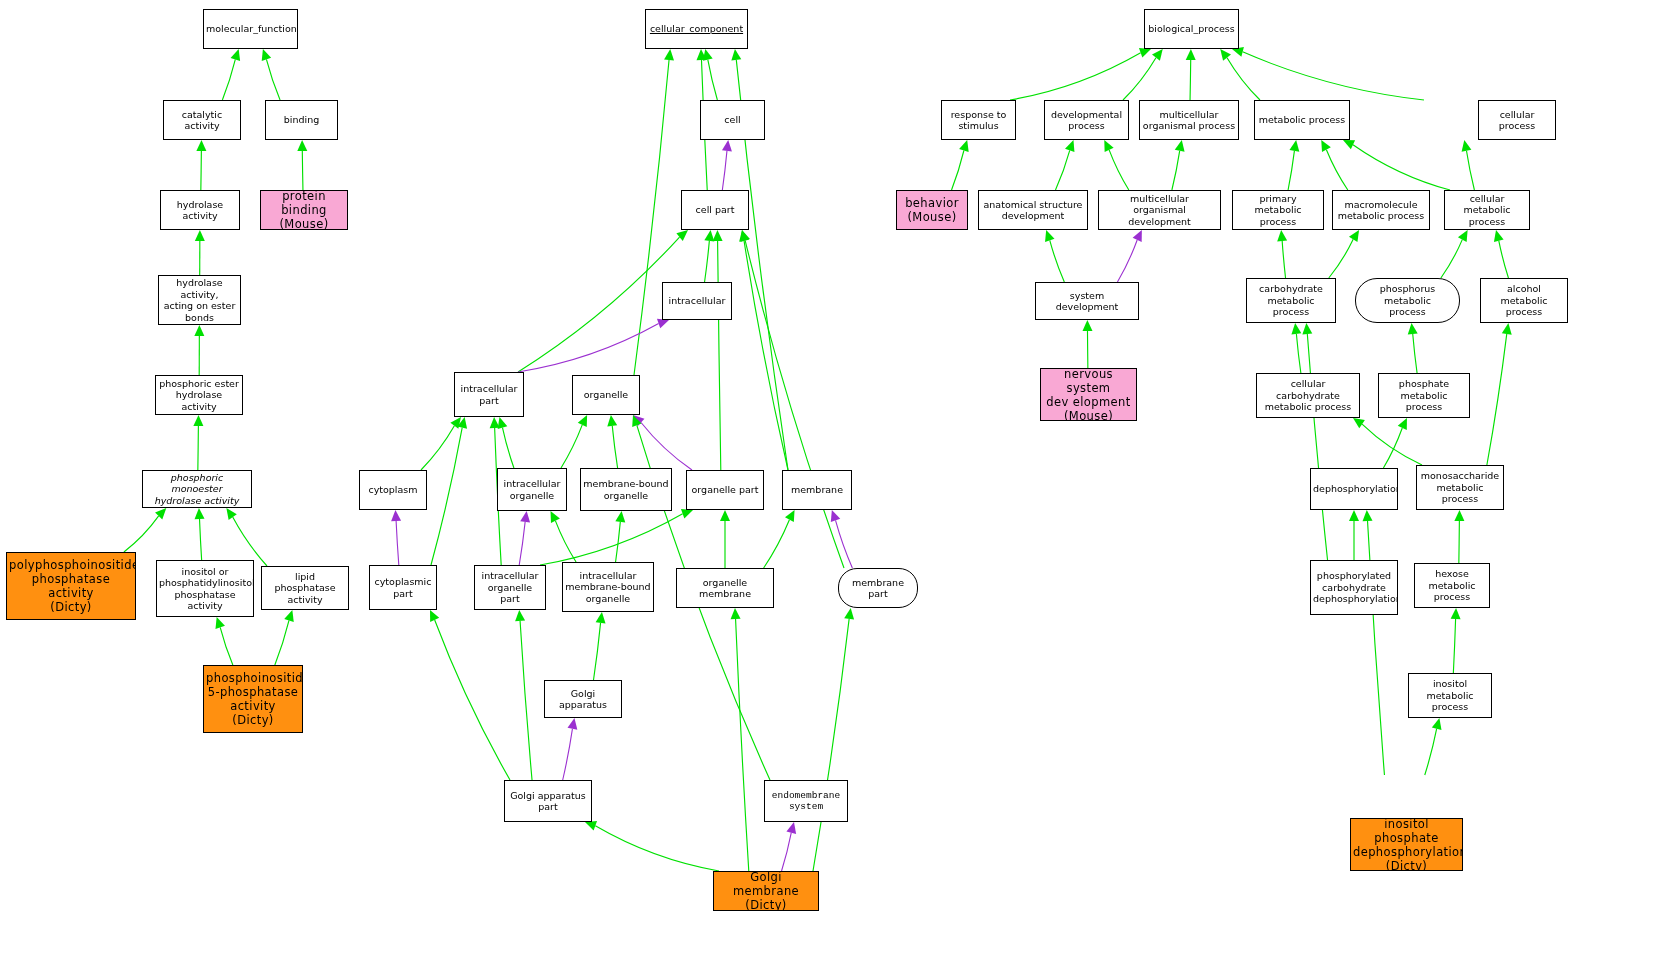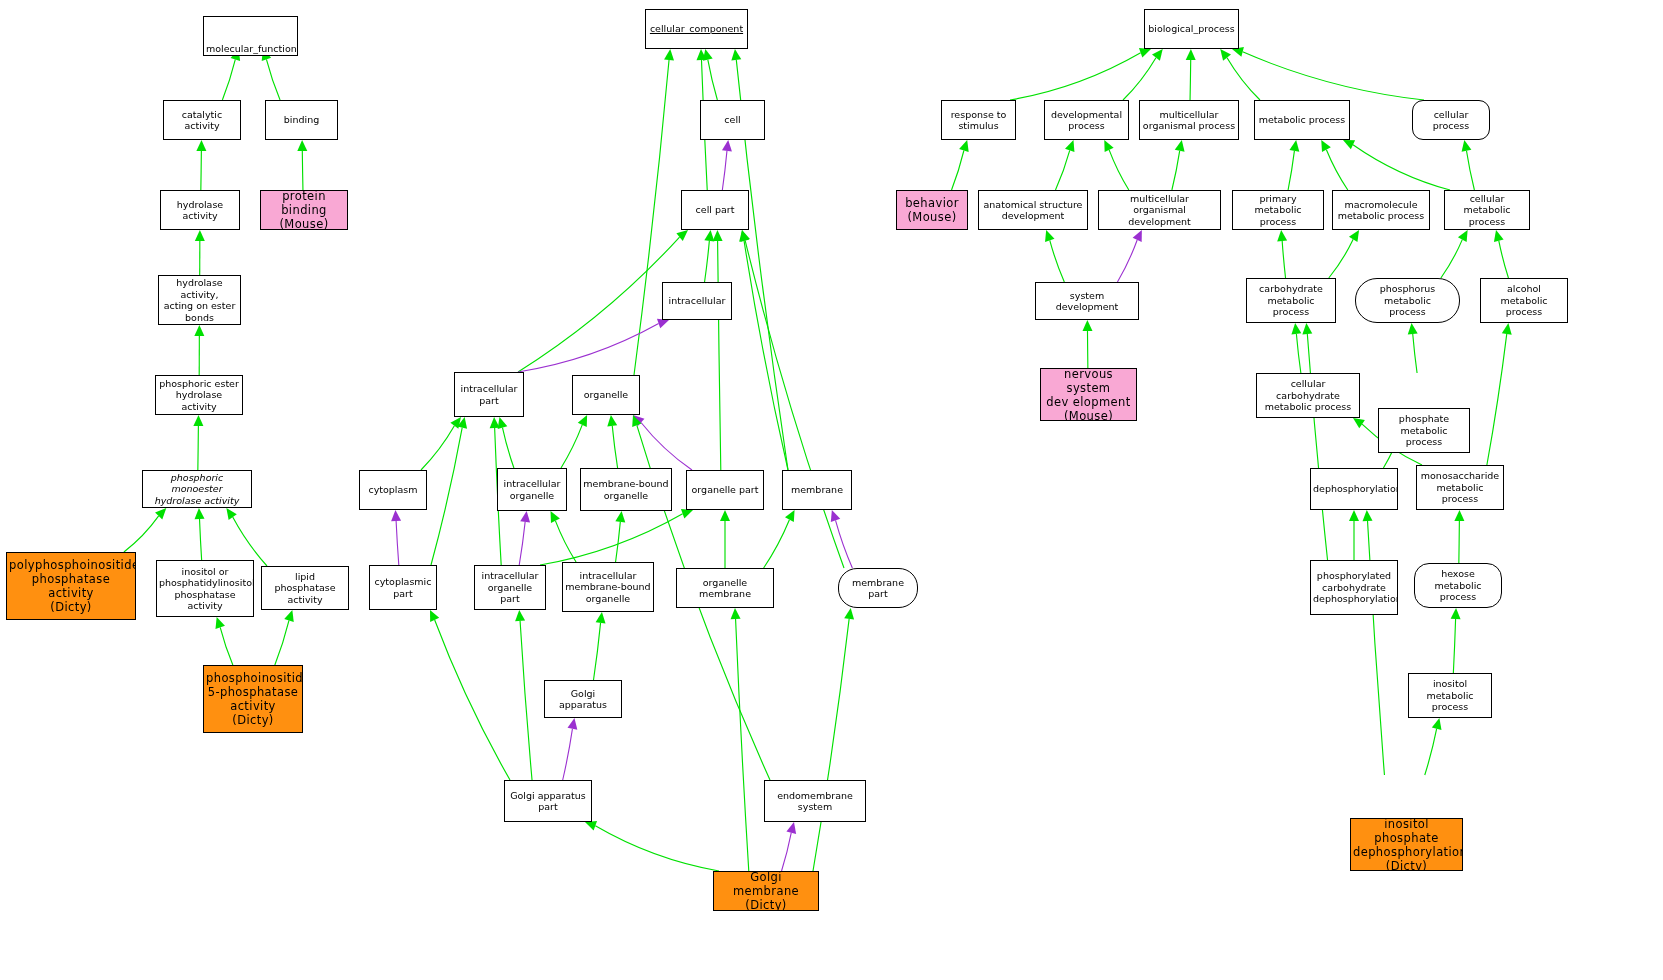--- a/index.html
+++ b/index.html
@@ -171,21 +171,21 @@
       <path d="M 1458.84 563 Q 1459.1657883870519 542.0003084269404 1459.3731735138406 520.9991138026826" fill="none" stroke="#00e000" stroke-width="1.15"></path>
       <polygon points="1459.5128,510 1464.3727706968782,521.0625803873005 1454.373576330803,520.9356472180647" fill="#00e000"></polygon>
       <path d="M 1453.36 673 Q 1454.7147008798315 646.0050888765579 1455.5961560084115 618.9905839228733" fill="none" stroke="#00e000" stroke-width="1.15"></path>
       <polygon points="1456.0511999999999,608 1460.5918759733538,619.1974221008679 1450.6004360434692,618.7837457448786" fill="#00e000"></polygon>
       <path d="M 1384.45 775 Q 1374.434509763539 648.0911748596976 1367.5204754546055 520.9756523113348" fill="none" stroke="#00e000" stroke-width="1.15"></path>
       <polygon points="1366.789,510 1372.5094083233942,520.6431634683322 1362.5315425858169,521.3081411543374" fill="#00e000"></polygon>
       <path d="M 1424.77 775 Q 1431.9663473083879 752.1474584971329 1436.6681115542715 728.6544918751982" fill="none" stroke="#00e000" stroke-width="1.15"></path>
       <polygon points="1439.4034,718 1441.5110624066342,729.8978048050748 1431.8251607019088,727.4111789453217" fill="#00e000"></polygon>
     </svg>
   <div id="nodes">
-      <div class="node term" style="left: 203px; top: 16px; width: 95px; height: 40px; align-items: flex-end;">
+      <div class="node term" style="left: 203px; top: 9px; width: 95px; height: 40px;">
         <span class="lbl">molecular_function</span>
       </div>
       <div class="node term" style="left: 163px; top: 100px; width: 78px; height: 40px;">
         <span class="lbl">catalytic activity</span>
       </div>
       <div class="node term" style="left: 265px; top: 100px; width: 73px; height: 40px;">
         <span class="lbl">binding</span>
       </div>
       <div class="node term" style="left: 160px; top: 190px; width: 80px; height: 40px;">
         <span class="lbl">hydrolase activity</span>
@@ -284,21 +284,21 @@
       <div class="node term" style="left: 838px; top: 568px; width: 80px; height: 40px; border-radius: 19px;">
         <span class="lbl">membrane part</span>
       </div>
       <div class="node term" style="left: 544px; top: 680px; width: 78px; height: 38px;">
         <span class="lbl">Golgi apparatus</span>
       </div>
       <div class="node term" style="left: 504px; top: 780px; width: 88px; height: 42px;">
         <span class="lbl">Golgi apparatus
 part</span>
       </div>
-      <div class="node term" style="left: 764px; top: 780px; width: 102px; height: 42px;">
+      <div class="node term" style="left: 764px; top: 780px; width: 84px; height: 42px; font-family: Liberation Mono, monospace;">
         <span class="lbl">endomembrane
 system</span>
       </div>
       <div class="node gene-dicty" style="left: 713px; top: 871px; width: 106px; height: 40px;">
         <span class="lbl">Golgi membrane
 (Dicty)</span>
       </div>
       <div class="node term" style="left: 1144px; top: 9px; width: 95px; height: 40px;">
         <span class="lbl">biological_process</span>
       </div>
@@ -310,21 +310,21 @@
         <span class="lbl">developmental
 process</span>
       </div>
       <div class="node term" style="left: 1139px; top: 100px; width: 100px; height: 40px;">
         <span class="lbl">multicellular
 organismal process</span>
       </div>
       <div class="node term" style="left: 1254px; top: 100px; width: 96px; height: 40px;">
         <span class="lbl">metabolic process</span>
       </div>
-      <div class="node term" style="left: 1412px; top: 100px; width: 78px; height: 40px; border-radius: 11px;">
+      <div class="node term" style="left: 1478px; top: 100px; width: 78px; height: 40px;">
         <span class="lbl">cellular process</span>
       </div>
       <div class="node gene-mouse" style="left: 896px; top: 190px; width: 72px; height: 40px;">
         <span class="lbl">behavior
 (Mouse)</span>
       </div>
       <div class="node term" style="left: 978px; top: 190px; width: 110px; height: 40px;">
         <span class="lbl">anatomical structure
 development</span>
       </div>
@@ -361,37 +361,37 @@
       </div>
       <div class="node gene-mouse" style="left: 1040px; top: 368px; width: 97px; height: 53px;">
         <span class="lbl">nervous system
 dev elopment
 (Mouse)</span>
       </div>
       <div class="node term" style="left: 1256px; top: 373px; width: 104px; height: 45px;">
         <span class="lbl">cellular carbohydrate
 metabolic process</span>
       </div>
-      <div class="node term" style="left: 1378px; top: 373px; width: 92px; height: 45px; margin-top: 35px;">
+      <div class="node term" style="left: 1378px; top: 373px; width: 92px; height: 45px;">
         <span class="lbl">phosphate metabolic
 process</span>
       </div>
       <div class="node term" style="left: 1310px; top: 468px; width: 88px; height: 42px;">
         <span class="lbl">dephosphorylation</span>
       </div>
       <div class="node term" style="left: 1416px; top: 465px; width: 88px; height: 45px;">
         <span class="lbl">monosaccharide
 metabolic process</span>
       </div>
       <div class="node term" style="left: 1310px; top: 560px; width: 88px; height: 55px;">
         <span class="lbl">phosphorylated
 carbohydrate
 dephosphorylation</span>
       </div>
-      <div class="node term" style="left: 1414px; top: 563px; width: 88px; height: 45px; border-radius: 15px;">
+      <div class="node term" style="left: 1414px; top: 563px; width: 76px; height: 45px;">
         <span class="lbl">hexose metabolic
 process</span>
       </div>
       <div class="node term" style="left: 1408px; top: 673px; width: 84px; height: 45px;">
         <span class="lbl">inositol metabolic
 process</span>
       </div>
       <div class="node gene-dicty" style="left: 1350px; top: 818px; width: 113px; height: 53px;">
         <span class="lbl">inositol phosphate
 dephosphorylation

